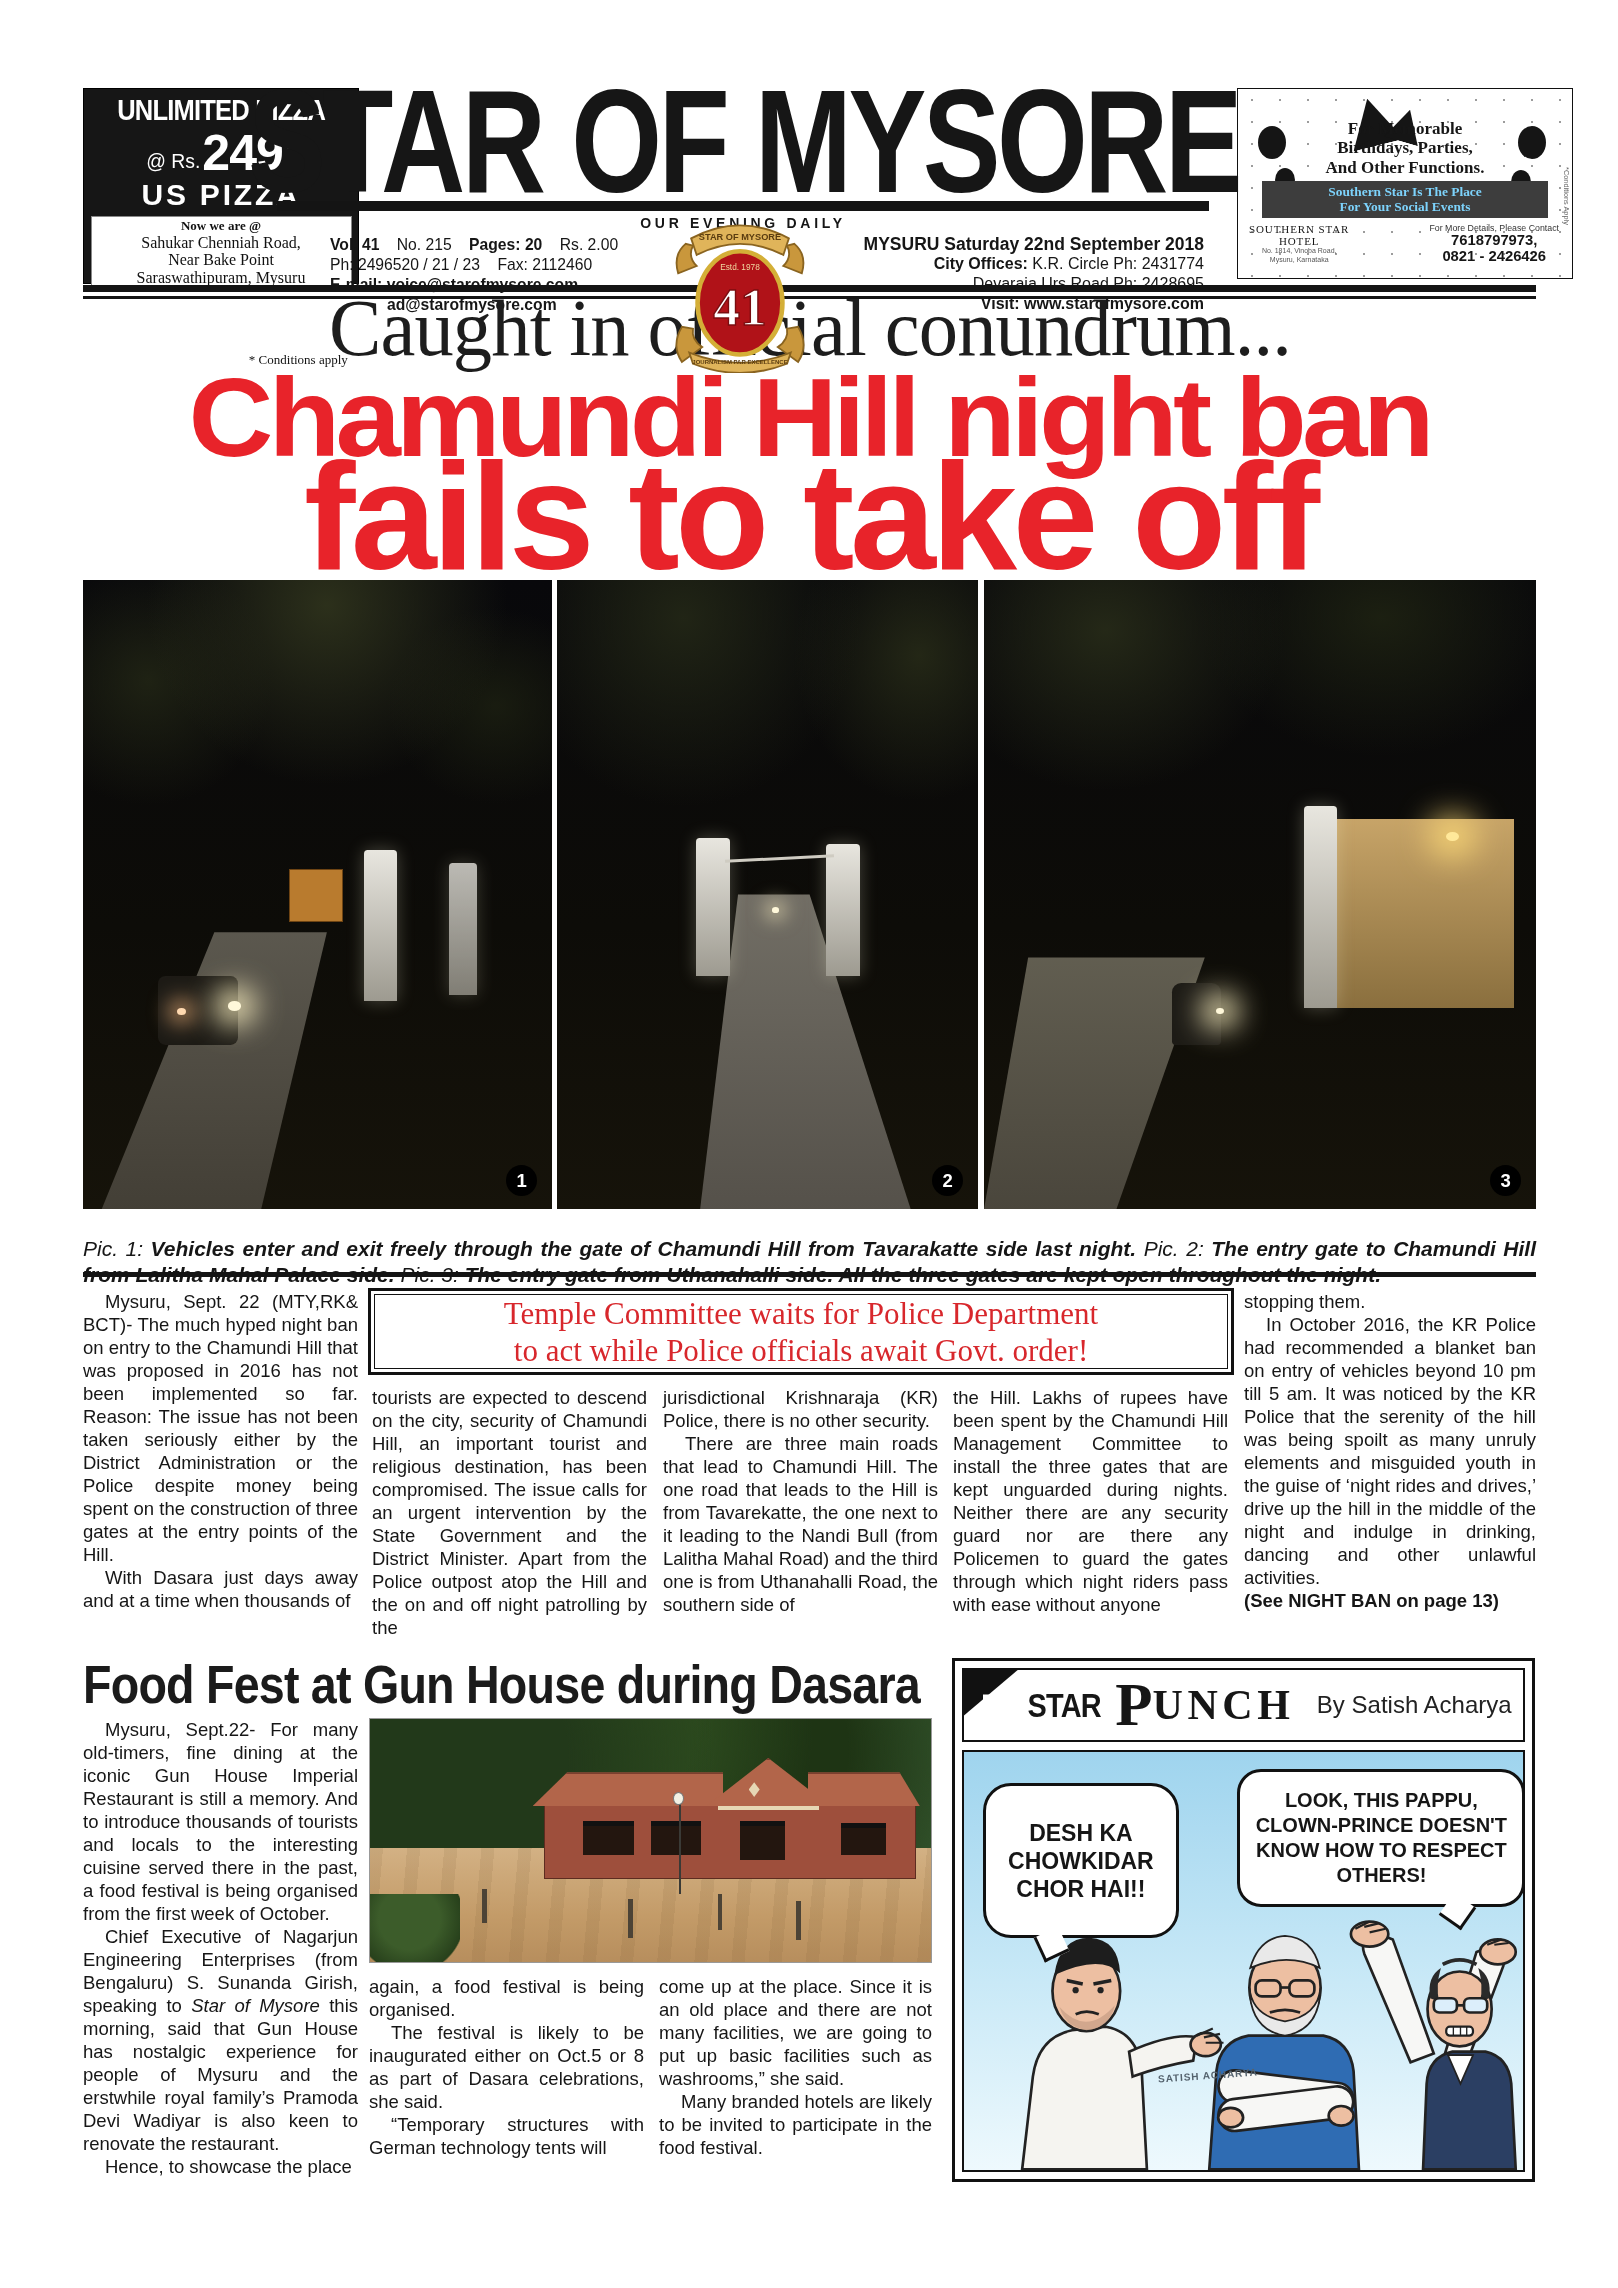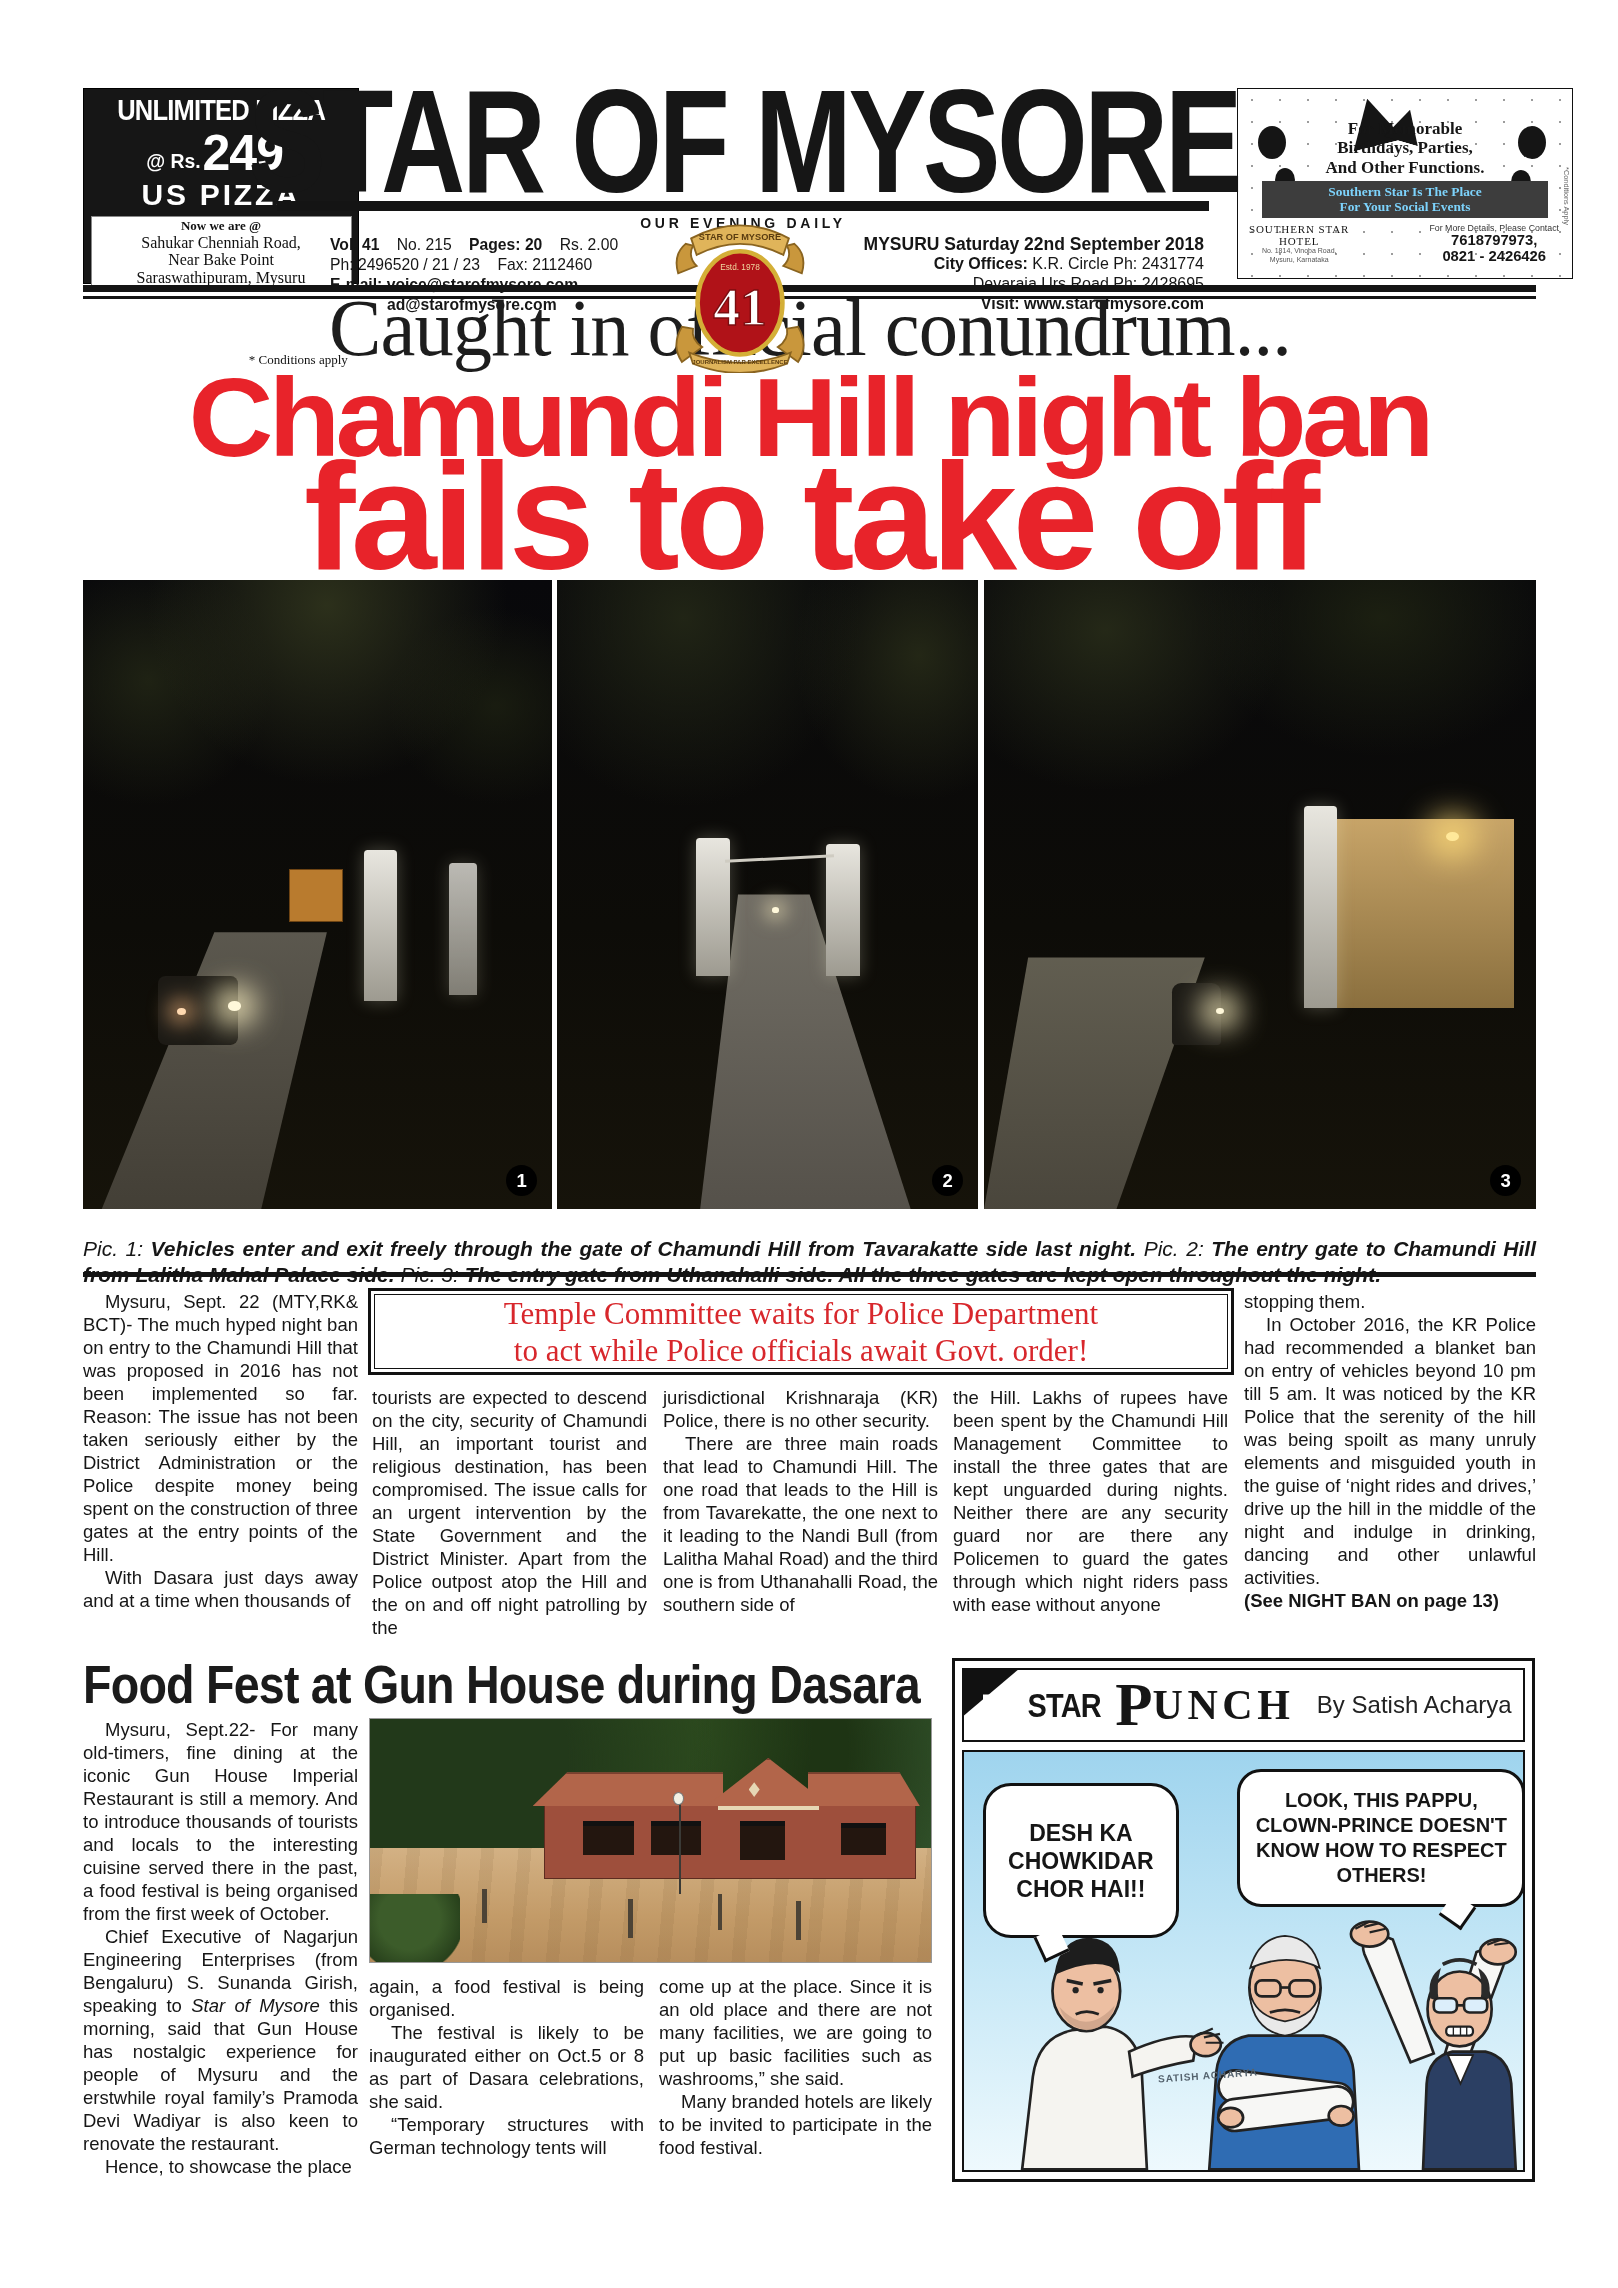--- a/index.html
+++ b/index.html
@@ -7,21 +7,21 @@
   .abs{position:absolute;}
   .b{font-weight:bold;}
   .it{font-style:italic;}
   .ctr{text-align:center;}
 
   
   .pizza{left:83px;top:88px;width:276px;height:196px;background:#161616;border:1.8px solid #000;box-sizing:border-box;color:#fff;}
   .pz-l1{text-align:center;margin-top:4.6px;}
   .pz-l1 span{display:inline-block;font-weight:bold;font-size:29px;letter-spacing:-0.9px;transform:scaleX(.88);}
   .pz-l2{display:flex;justify-content:center;align-items:flex-end;line-height:1;margin-top:1.8px;}
-  .pz-at{font-size:19.4px;font-weight:bold;margin-bottom:7.4px;text-align:right;}
+  .pz-at{font-size:19.4px;font-weight:normal;margin-bottom:7.4px;text-align:right;}
   .pz-price{font-size:50px;font-weight:bold;letter-spacing:-0.9px;margin:0 1.8px;}
   .pz-star{font-size:28px;font-weight:bold;margin-bottom:16.6px;}
   .pz-l3{text-align:center;font-size:30px;font-weight:bold;letter-spacing:2.8px;margin-top:0px;}
   .pz-white{background:#fff;color:#111;margin:3.7px 6.5px 0 6.5px;border:0.9px solid #888;text-align:center;font-family:"Liberation Serif",serif;padding:0.9px 0 1.8px 0;}
   .pz-now{font-size:13px;font-weight:bold;}
   .pz-addr{font-size:16px;line-height:17.5px;}
   .pz-phone{margin:2.8px 6.5px 0 6.5px;text-align:center;}
   .pz-phone span{display:inline-block;font-weight:bold;font-size:25px;transform:scaleX(.9);letter-spacing:0px;}
   .pz-cond{background:#fff;color:#111;margin:1.8px 6.5px 0 6.5px;text-align:right;font-family:"Liberation Serif",serif;font-size:13px;padding:0 3.7px 0.9px 0;}
 

